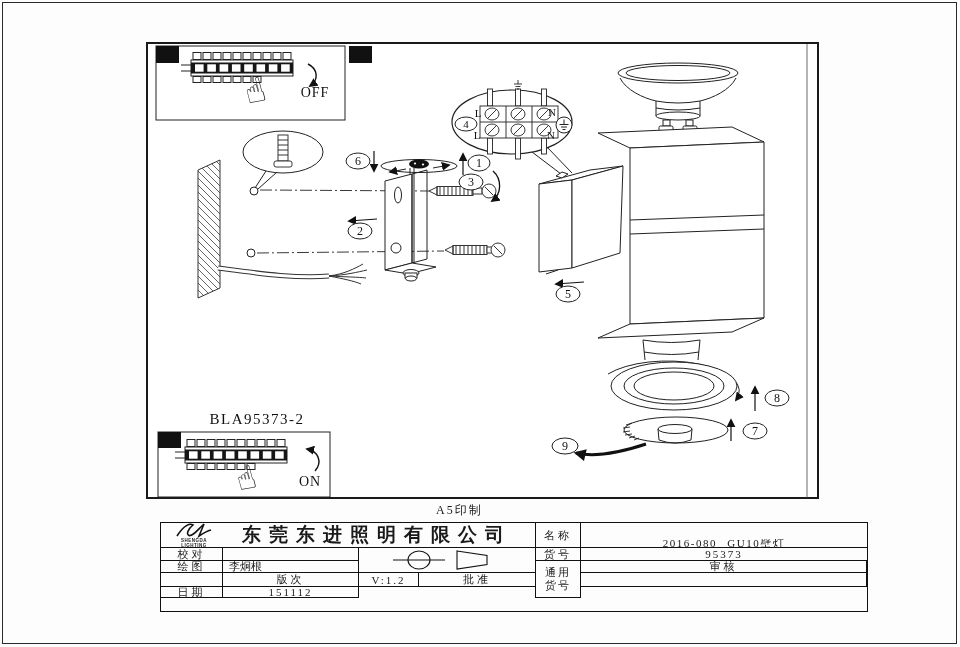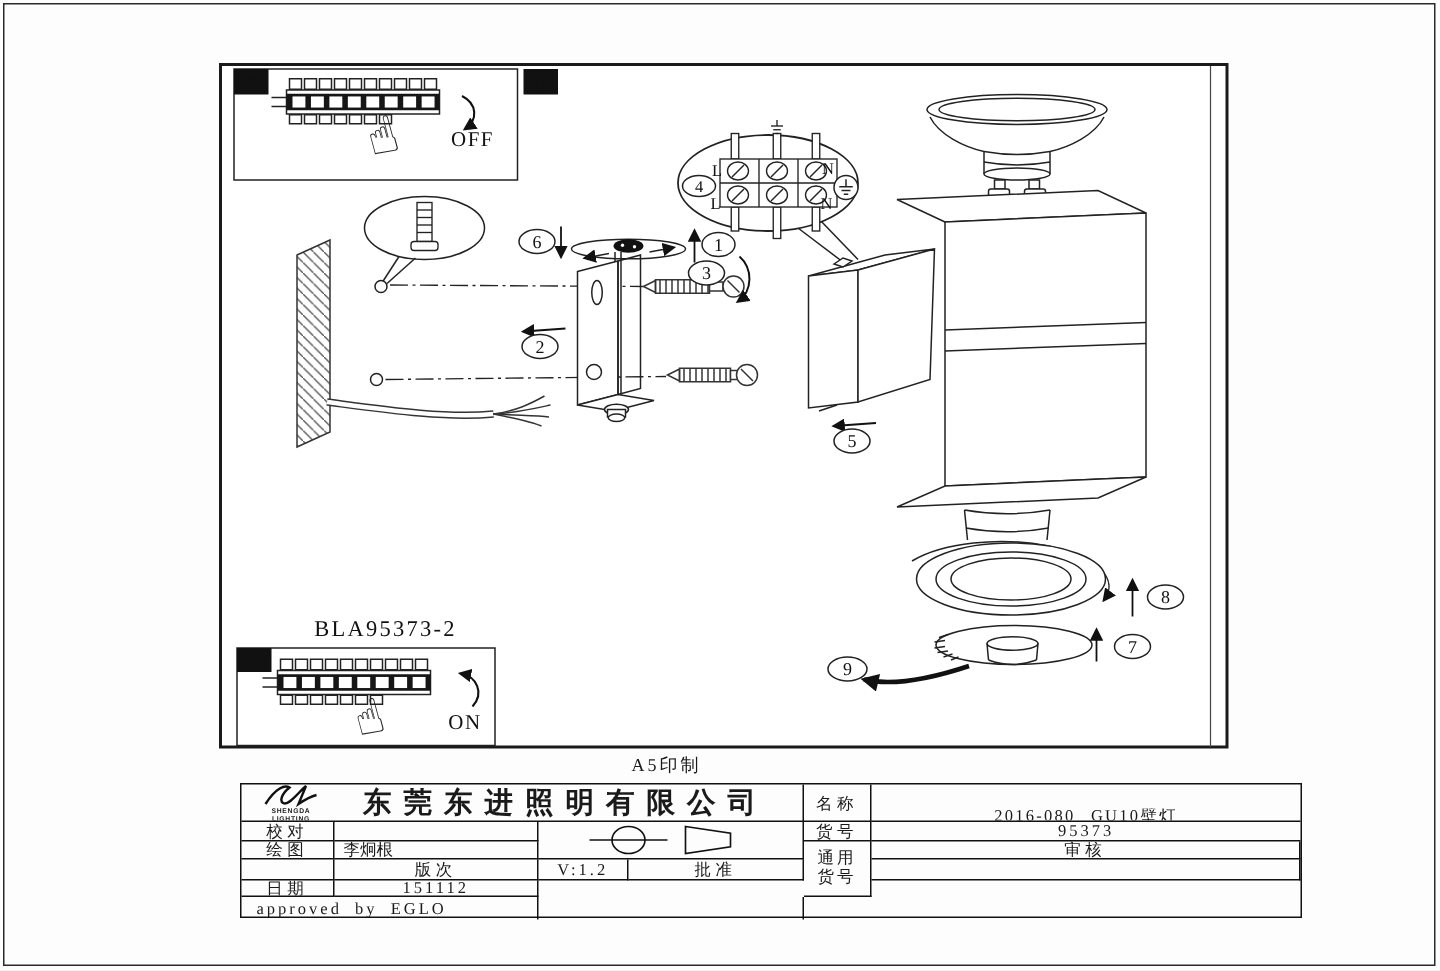--- a/index.html
+++ b/index.html
@@ -2,21 +2,21 @@
 <html><head>
 <meta charset="utf-8">
 <style>
   html,body{margin:0;padding:0;background:#e8e8e8;}
   #page{position:relative;width:960px;height:647px;background:#fdfdfd;overflow:hidden;
         font-family:"Liberation Serif","DejaVu Serif",serif;color:#1a1a1a;}
   #page-border{position:absolute;left:2px;top:2px;right:3px;bottom:3px;border:1.5px solid #2a2a2a;}
   #diagram{position:absolute;left:146px;top:42px;}
   .stext{font-family:"Liberation Serif","DejaVu Serif",serif;fill:#111;}
   .handglyph{font-family:"DejaVu Sans",sans-serif;fill:#222;}
-  #print-note{position:absolute;left:421px;top:502px;font-size:12px;letter-spacing:2px;}
+  #print-note{position:absolute;left:436px;top:502px;font-size:12px;letter-spacing:2px;}
   
   #titleblock{position:absolute;left:160px;top:522px;width:708px;height:90px;
               display:grid;grid-template-columns:62px 136px 60px 117px 45px 1fr;
               grid-template-rows:25px 13px 12px 14px 11px 15px;
               border:1.2px solid #111;box-sizing:border-box;}
   #titleblock .c{border-right:1px solid #111;border-bottom:1px solid #111;
                  display:flex;align-items:center;justify-content:center;
                  font-size:11px;overflow:hidden;white-space:nowrap;box-sizing:border-box;}
   #titleblock .nr{border-right:none;} #titleblock .nb{border-bottom:none;}
   .lbl{letter-spacing:3px;}
@@ -355,17 +355,16 @@
     <div class="c lbl">审核</div>
     <div class="c"></div>
     <div class="c lbl">版次</div>
     <div class="c val-num">V:1.2</div>
 
     <div class="c lbl">批准</div>
     <div class="c"></div>
     <div class="c lbl">日期</div>
     <div class="c val-num">151112</div>
 
-    <div class="c nb approved" style="grid-column:1/3">approved by EGLO</div>
     <div class="c nb" style="grid-column:3/5"></div>
     <div class="c nb nr" style="grid-column:5/7"></div>
   </div>
 </div>
 
 </body></html>

